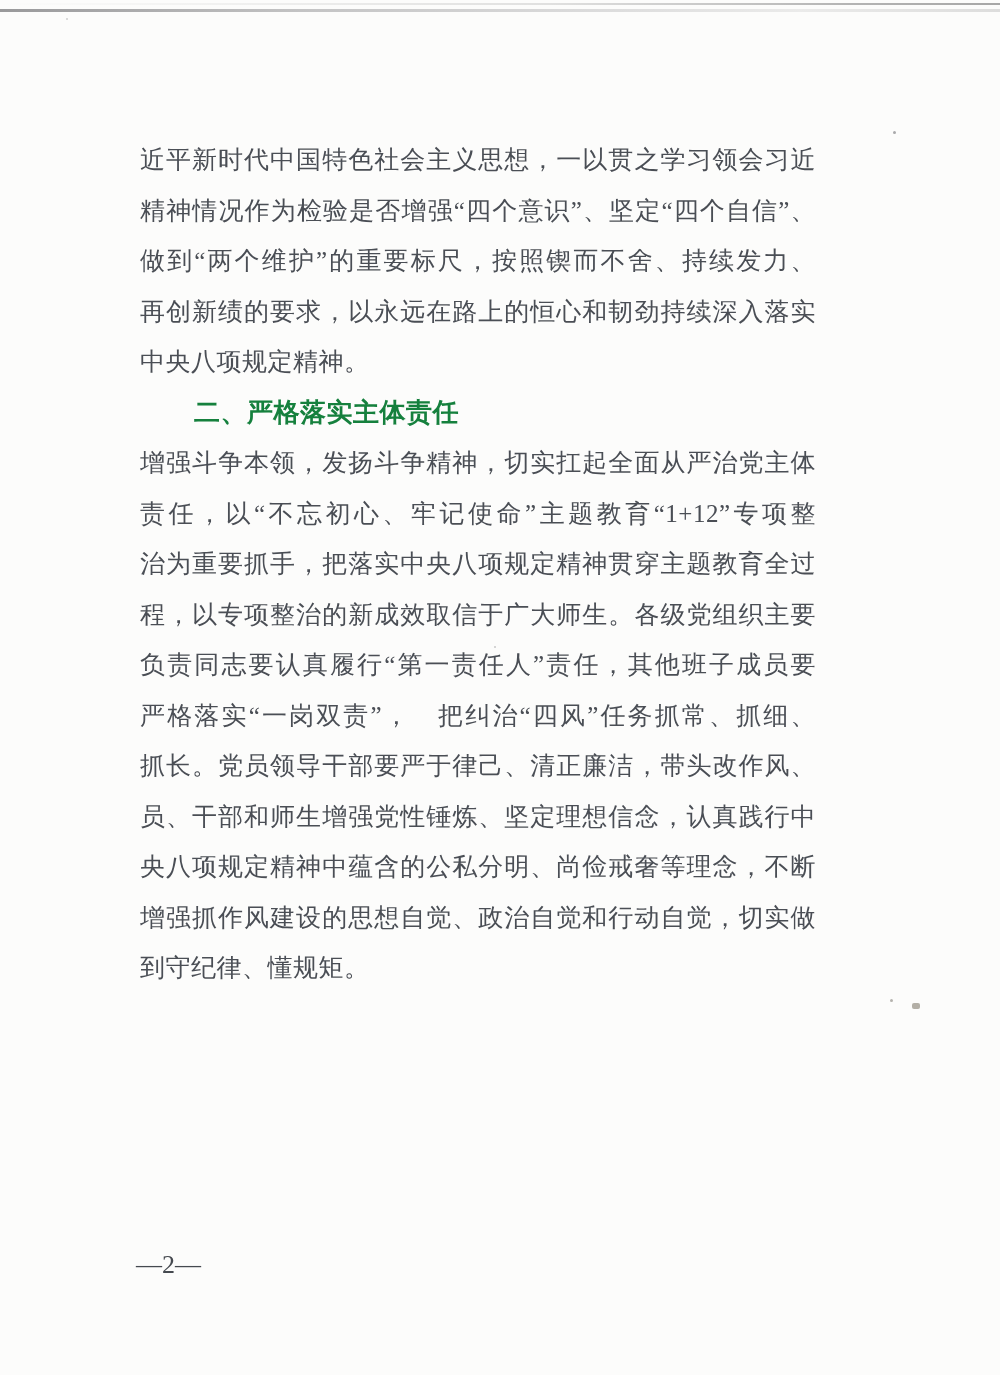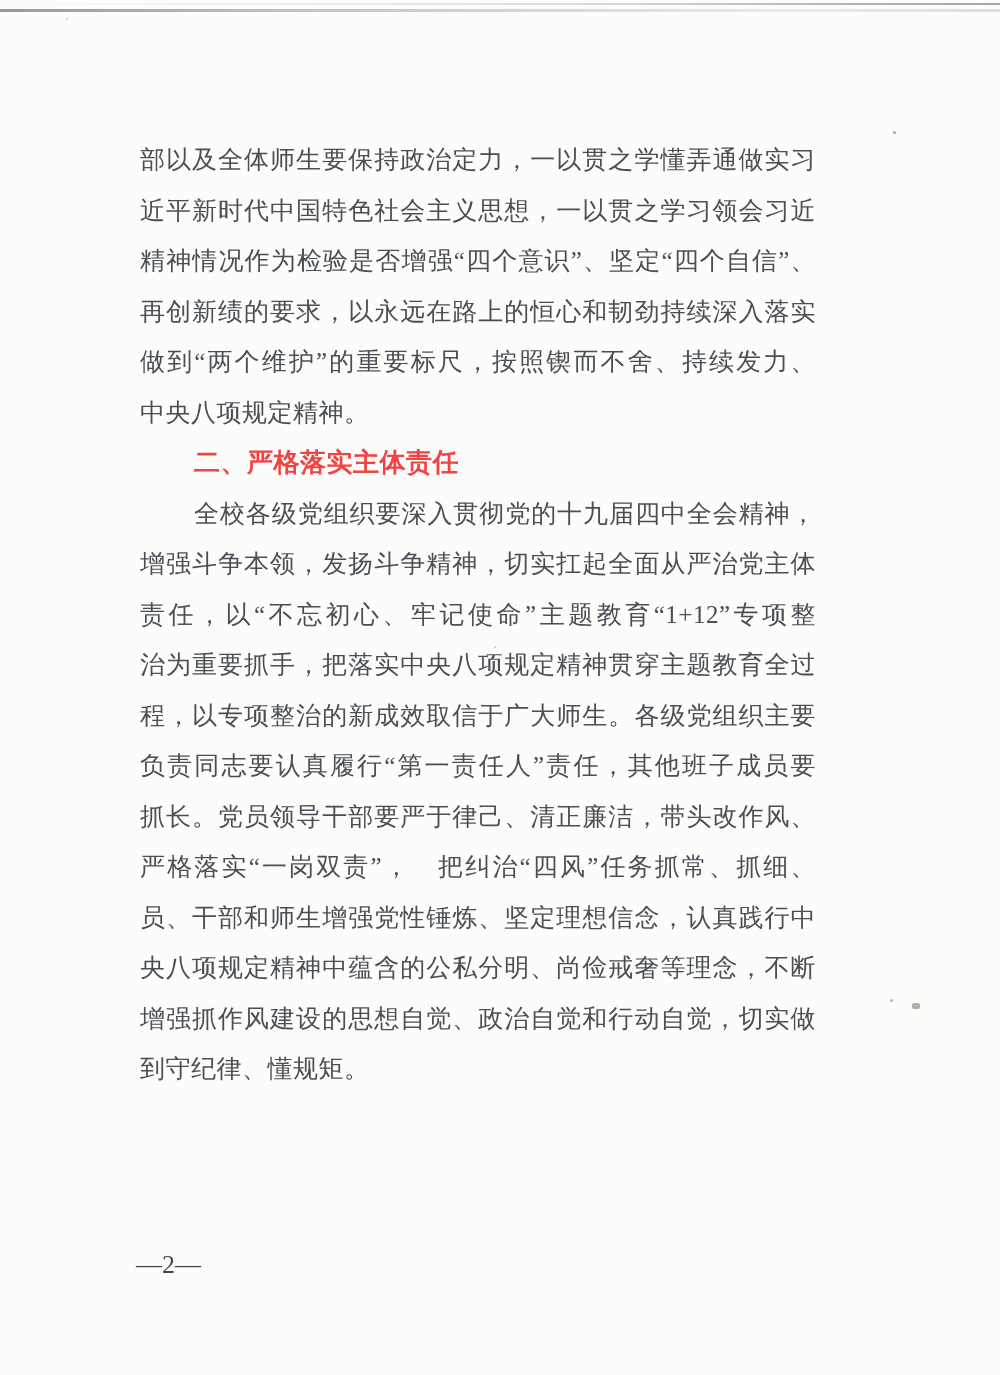--- a/index.html
+++ b/index.html
@@ -64,21 +64,21 @@
   .just {
     text-align: justify;
     text-align-last: justify;
     text-justify: inter-ideograph;
   }
   .indent {
     text-indent: 54px;
   }
   .heading {
     font-weight: bold;
-    color: #ef4444;
+    color: #15803d;
     font-size: 26px;
     text-indent: 54px;
   }
   .page-number {
     position: absolute;
     left: 136px;
     top: 1250px;
     height: 30px;
     line-height: 30px;
     font-size: 26px;
@@ -93,37 +93,35 @@
 
   <div class="scan-line-a"></div>
   <div class="scan-line-b"></div>
   <div class="speck speck-1"></div>
   <div class="speck speck-2"></div>
   <div class="speck speck-3"></div>
   <div class="speck speck-4"></div>
   <div class="speck speck-5"></div>
 
   <div class="content">
-    <div class="line just">部以及全体师生要保持政治定力，一以贯之学懂弄通做实习</div>
     <div class="line just">近平新时代中国特色社会主义思想，一以贯之学习领会习近</div>
     <div class="line just">精神情况作为检验是否增强“四个意识”、坚定“四个自信”、</div>
+    <div class="line just">做到“两个维护”的重要标尺，按照锲而不舍、持续发力、</div>
     <div class="line just">再创新绩的要求，以永远在路上的恒心和韧劲持续深入落实</div>
-    <div class="line just">做到“两个维护”的重要标尺，按照锲而不舍、持续发力、</div>
     <div class="line">中央八项规定精神。</div>
 
     <div class="line heading">二、严格落实主体责任</div>
 
-    <div class="line just indent">全校各级党组织要深入贯彻党的十九届四中全会精神，</div>
     <div class="line just">增强斗争本领，发扬斗争精神，切实扛起全面从严治党主体</div>
     <div class="line just">责任，以“不忘初心、牢记使命”主题教育“1+12”专项整</div>
     <div class="line just">治为重要抓手，把落实中央八项规定精神贯穿主题教育全过</div>
     <div class="line just">程，以专项整治的新成效取信于广大师生。各级党组织主要</div>
     <div class="line just">负责同志要认真履行“第一责任人”责任，其他班子成员要</div>
+    <div class="line just">严格落实“一岗双责”，　把纠治“四风”任务抓常、抓细、</div>
     <div class="line just">抓长。党员领导干部要严于律己、清正廉洁，带头改作风、</div>
-    <div class="line just">严格落实“一岗双责”，　把纠治“四风”任务抓常、抓细、</div>
     <div class="line just">员、干部和师生增强党性锤炼、坚定理想信念，认真践行中</div>
     <div class="line just">央八项规定精神中蕴含的公私分明、尚俭戒奢等理念，不断</div>
     <div class="line just">增强抓作风建设的思想自觉、政治自觉和行动自觉，切实做</div>
     <div class="line">到守纪律、懂规矩。</div>
   </div>
 
   <div class="page-number">—2—</div>
 
 </div>
 

